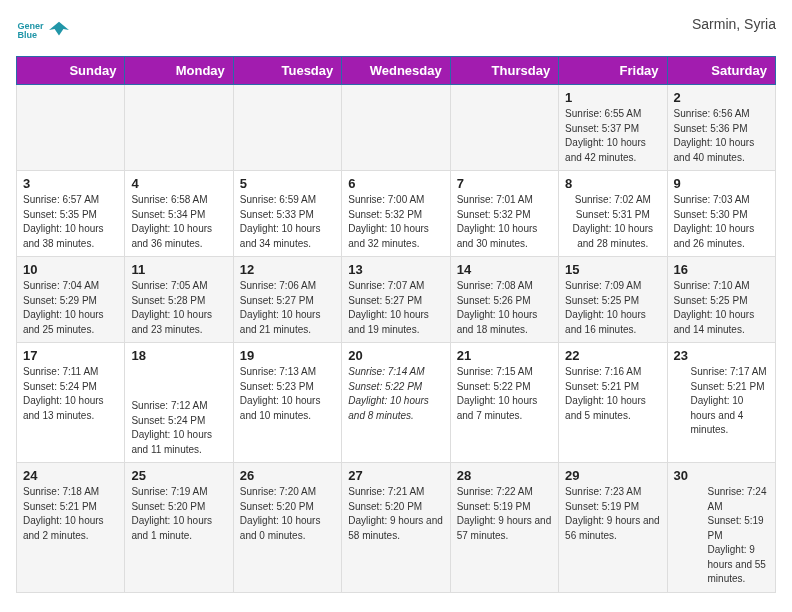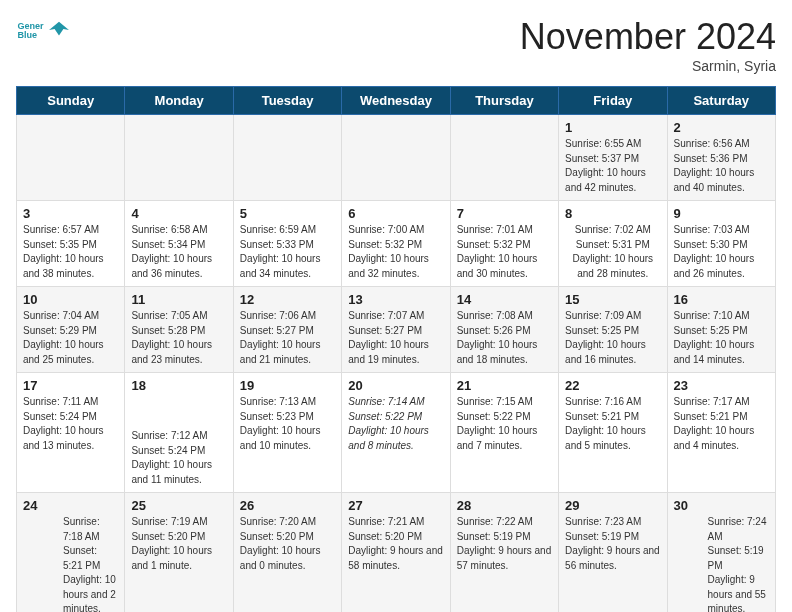--- a/index.html
+++ b/index.html
@@ -36,26 +36,26 @@
     .location {
       font-size: 14px;
       color: #444;
     }
     .calendar {
       width: 100%;
       border-collapse: collapse;
       border: 1px solid #ccc;
     }
     .calendar th {
-      background: #0c4a6e;
+      background: #a21caf;
       color: #fff;
       font-size: 13px;
       font-weight: bold;
       padding: 6px 8px;
-      text-align: center;
+      text-align: right;
       border: 1px solid #2a6aa8;
     }
     .calendar td {
       width: 14.28%;
       vertical-align: top;
       border: 1px solid #ddd;
       padding: 5px 6px;
       font-size: 10.5px;
       color: #333;
       min-height: 80px;
@@ -84,21 +84,20 @@
   <div class="logo">
     <svg class="logo-icon" viewBox="0 0 40 40">
       <text x="2" y="18" font-family="Arial" font-size="13" font-weight="bold" fill="#2196a8">General</text>
       <text x="2" y="32" font-family="Arial" font-size="13" font-weight="bold" fill="#2196a8">Blue</text>
     </svg>
     <svg width="22" height="22" viewBox="0 0 40 40">
       <polygon points="20,5 38,20 28,18 20,30 12,18 2,20" fill="#2196a8"></polygon>
     </svg>
   </div>
   <div class="title-block">
-    <div class="month-title">November 2024</div>
     <div class="location">Sarmin, Syria</div>
   </div>
 </div>
 
 <table class="calendar">
   <thead>
     <tr>
     <th>Sunday</th>
         <th>Monday</th>
         <th>Tuesday</th>
@@ -248,29 +247,29 @@
 Daylight: 10 hours and 7 minutes.</div>
         </td>
         <td>
           <span class="day-num">22</span>
           <div class="day-info" style="white-space: pre-line;">Sunrise: 7:16 AM
 Sunset: 5:21 PM
 Daylight: 10 hours and 5 minutes.</div>
         </td>
         <td>
           <span class="day-num">23</span>
-          <div class="day-info" style="white-space: pre-line;">Sunrise: 7:17 AM
+          <div class="day-info" style="white-space: pre-line; margin-left: 17px;">Sunrise: 7:17 AM
 Sunset: 5:21 PM
 Daylight: 10 hours and 4 minutes.</div>
         </td>
       </tr>
       <tr>
         <td>
           <span class="day-num">24</span>
-          <div class="day-info" style="white-space: pre-line; margin-left: 40px;">Sunrise: 7:18 AM
+          <div class="day-info" style="white-space: pre-line;">Sunrise: 7:18 AM
 Sunset: 5:21 PM
 Daylight: 10 hours and 2 minutes.</div>
         </td>
         <td>
           <span class="day-num">25</span>
           <div class="day-info" style="white-space: pre-line;">Sunrise: 7:19 AM
 Sunset: 5:20 PM
 Daylight: 10 hours and 1 minute.</div>
         </td>
         <td>

